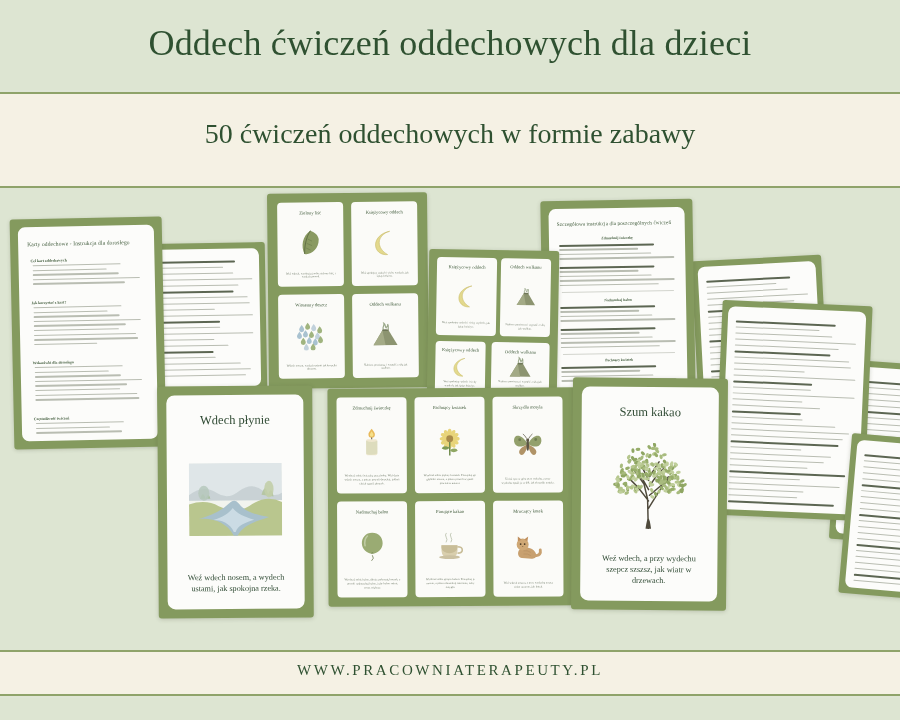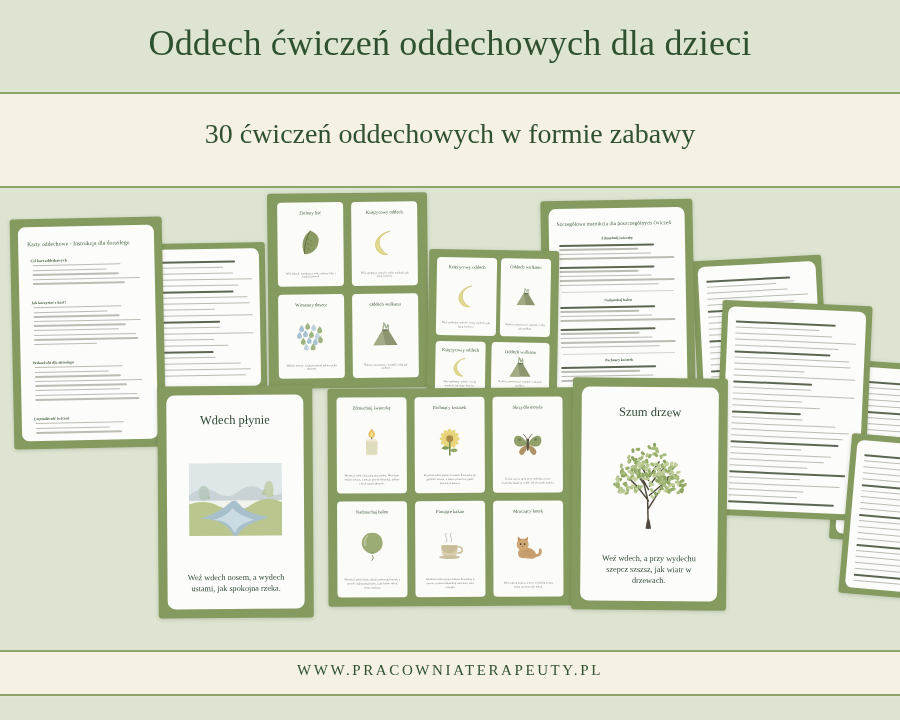--- a/index.html
+++ b/index.html
@@ -535,21 +535,21 @@
             <path d="M78 34 q4 -14 7 0 q4 -10 6 2z" fill="#b6c6a4"></path>
             <ellipse cx="86" cy="28" rx="5" ry="9" fill="#c2cea8" opacity=".9"></ellipse>
             <ellipse cx="16" cy="32" rx="6" ry="8" fill="#b6c8bc" opacity=".85"></ellipse>
           </svg>
         </div>
         <div class="big-desc">Weź wdech nosem, a wydech ustami, jak spokojna rzeka.</div>
       </div>
     </div>
     <div class="sheet" style="left:572px;top:190px;width:155px;height:232px;transform:rotate(0.5deg);">
       <div class="big-card" style="left:9px;top:9px;width:137px;height:214px;">
-        <div class="big-title">Szum drzew</div>
+        <div class="big-title">Szum kakao</div>
         <div class="big-art">
           <svg width="93" height="86" viewBox="0 0 100 92">
             <path d="M49 92 L48 60 L44 44 L34 30 M49 70 L60 52 L70 36 M49 62 L38 48 L28 38 M50 56 L64 44 L76 34 M49 50 L42 38 L34 28 M50 46 L58 34 L66 26 M49 40 L44 30 L40 22 M50 36 L56 26 L60 20" stroke="#4f4a3c" stroke-width="1.6" fill="none" stroke-linecap="round"></path>
             <path d="M46 92 q3 -22 6 0z" fill="#4f4a3c"></path>
             <ellipse cx="38.7" cy="17.7" rx="2.6" ry="1.7" fill="#97ad6a" transform="rotate(121 38.7 17.7)"></ellipse>
             <ellipse cx="39.4" cy="36.2" rx="2.6" ry="1.7" fill="#a8bb7e" transform="rotate(109 39.4 36.2)"></ellipse>
             <ellipse cx="55.3" cy="34.0" rx="2.6" ry="1.7" fill="#c0cf9c" transform="rotate(146 55.3 34.0)"></ellipse>
             <ellipse cx="54.8" cy="11.3" rx="2.6" ry="1.7" fill="#b5c68c" transform="rotate(152 54.8 11.3)"></ellipse>
             <ellipse cx="27.3" cy="15.0" rx="2.6" ry="1.7" fill="#b5c68c" transform="rotate(117 27.3 15.0)"></ellipse>
             <ellipse cx="60.1" cy="32.7" rx="2.6" ry="1.7" fill="#b5c68c" transform="rotate(26 60.1 32.7)"></ellipse>
@@ -754,14 +754,14 @@
           </svg>
         </div>
         <div class="big-desc">Weź wdech, a przy wydechu szepcz szszsz, jak wiatr w drzewach.</div>
       </div>
     </div>
   </div>
 <div class="band-cream-bottom"></div>
 <div class="band-bottom"></div>
 
 <div class="main-title">Oddech ćwiczeń oddechowych dla dzieci</div>
-<div class="subtitle">30 ćwiczeń oddechowych w formie zabawy</div>
+<div class="subtitle">50 ćwiczeń oddechowych w formie zabawy</div>
 <div class="footer-url">WWW.PRACOWNIATERAPEUTY.PL</div>
 
 </body></html>

